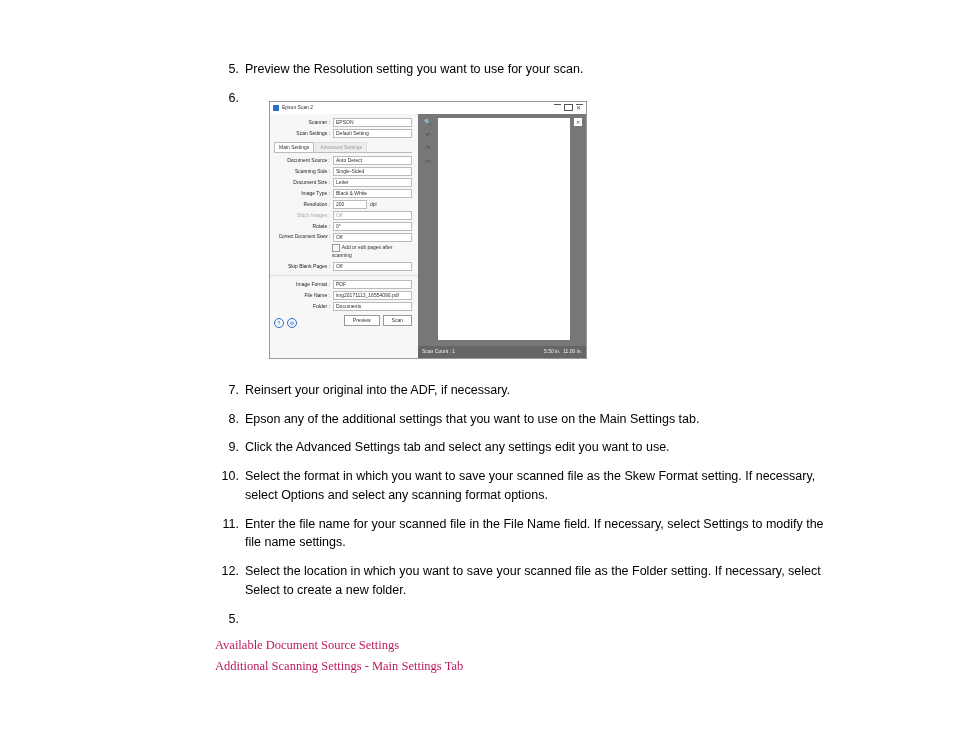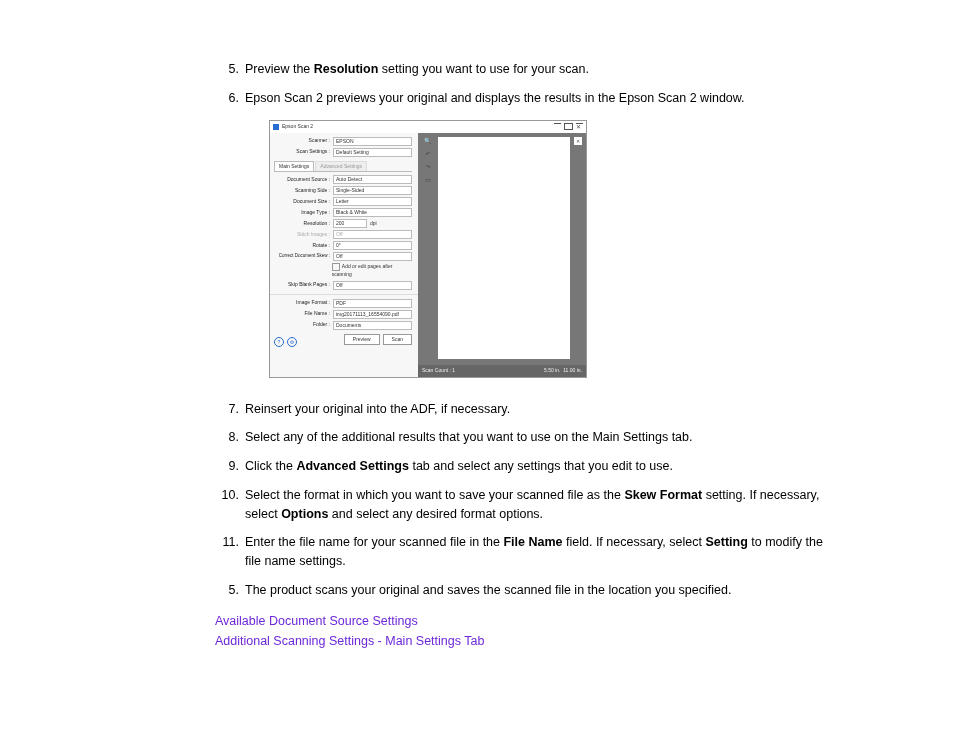--- a/index.html
+++ b/index.html
@@ -10,21 +10,21 @@
     padding: 60px 130px 40px 215px;
     line-height: 1.5;
     width: 954px;
     box-sizing: border-box;
   }
   ol.steps { list-style: none; padding: 0; margin: 0; }
   ol.steps > li { display: flex; margin-bottom: 6px; }
   ol.steps > li .num { width: 24px; flex-shrink: 0; text-align: right; padding-right: 6px; }
   ol.steps > li .body { flex: 1; }
   .body p { margin: 0 0 4px 0; }
-  b { font-weight: bold; }
+  b { font-weight: normal; }
   .figure {
     margin: 12px 0 16px 24px;
     width: 318px;
     height: 258px;
     border: 1px solid #999;
     background: #fdfdfd;
     position: relative;
     box-sizing: border-box;
     font-size: 5px;
     color: #333;
@@ -52,38 +52,37 @@
   .frow .fld { flex:1; height:7px; border:1px solid #bbb; background:#fff; padding:0 2px; line-height:7px; overflow:hidden; white-space:nowrap;}
   .frow .fld.sm { flex:0 0 28px; }
   .tabs { display:flex; border-bottom:1px solid #bbb; margin:4px 0 3px -2px; font-size:5px;}
   .tabs span { padding:1px 4px; border:1px solid #bbb; border-bottom:none; background:#fff; margin-right:1px;}
   .tabs span.inactive { background:#eee; color:#999; border-color:#ddd;}
   .chk { width:6px;height:6px;border:1px solid #999;display:inline-block;margin-right:2px;vertical-align:middle;}
   .sep { height:1px; background:#ddd; margin:4px -6px; }
   .btm-btns { display:flex; gap:3px; margin-top:4px; justify-content:flex-end;}
   .btm-btns .b { border:1px solid #999; padding:1px 8px; background:#fff; font-size:5px;}
   .links { margin-top: 8px; }
-  .links a { display:block; color:#6d28d9; text-decoration:none; margin-bottom:2px; cursor:pointer;}
+  .links a { display:block; color:#be185d; text-decoration:none; margin-bottom:2px; cursor:pointer;font-family:Liberation Serif, serif;}
   .hg { position:absolute; bottom:30px; left:4px; display:flex; gap:3px;}
   .hg span { width:8px;height:8px;border:1px solid #2a6dd2;border-radius:50%; color:#2a6dd2; font-size:5px; text-align:center; line-height:8px;}
 </style>
 </head>
 <body>
 
 <ol class="steps">
   <li>
     <span class="num">5.</span>
     <div class="body">
         <p><span>Preview the </span><b>Resolution</b><span> setting you want to use for your scan.</span></p>
       </div>
   </li>
   <li>
     <span class="num">6.</span>
     <div class="body">
-      <p>Epson Scan 2 previews your original and displays the results in the Epson Scan 2 window.</p>
 
       <div class="figure">
         <div class="fig-title">
           <span class="sq"></span>
           <span>Epson Scan 2</span>
           <div class="winbtns">
             <span></span>
             <span style="height:5px;border:1px solid #555;background:none;"></span>
             <span class="x">✕</span>
           </div>
@@ -183,45 +182,50 @@
   </li>
   <li>
     <span class="num">7.</span>
     <div class="body">
         <p>Reinsert your original into the ADF, if necessary.</p>
       </div>
   </li>
   <li>
     <span class="num">8.</span>
     <div class="body">
-        <p>Select any of the additional results that you want to use on the Main Settings tab.</p>
+        <p>Epson any of the additional settings that you want to use on the Main Settings tab.</p>
       </div>
   </li>
   <li>
     <span class="num">9.</span>
     <div class="body">
-        <p><span>Click the </span><b>Advanced Settings</b><span> tab and select any settings that you edit to use.</span></p>
+        <p><span>Click the </span><b>Advanced Settings</b><span> tab and select any settings edit you want to use.</span></p>
       </div>
   </li>
   <li>
     <span class="num">10.</span>
     <div class="body">
-        <p><span>Select the format in which you want to save your scanned file as the </span><b>Skew Format</b><span> setting. If necessary, select </span><b>Options</b><span> and select any desired format options.</span></p>
+        <p><span>Select the format in which you want to save your scanned file as the </span><b>Skew Format</b><span> setting. If necessary, select </span><b>Options</b><span> and select any scanning format options.</span></p>
       </div>
   </li>
   <li>
     <span class="num">11.</span>
     <div class="body">
-        <p><span>Enter the file name for your scanned file in the </span><b>File Name</b><span> field. If necessary, select </span><b>Setting</b><span> to modify the file name settings.</span></p>
+        <p><span>Enter the file name for your scanned file in the </span><b>File Name</b><span> field. If necessary, select </span><b>Settings</b><span> to modify the file name settings.</span></p>
+      </div>
+  </li>
+  <li>
+    <span class="num">12.</span>
+    <div class="body">
+        <p><span>Select the location in which you want to save your scanned file as the </span><b>Folder</b><span> setting. If necessary, select </span><b>Select</b><span> to create a new folder.</span></p>
       </div>
   </li>
   <li>
     <span class="num">5.</span>
     <div class="body">
-      <p>The product scans your original and saves the scanned file in the location you specified.</p>
     </div>
   </li>
 </ol>
 
 <div class="links">
   <a>Available Document Source Settings</a>
   <a>Additional Scanning Settings - Main Settings Tab</a>
 </div>
 
 </body></html>

